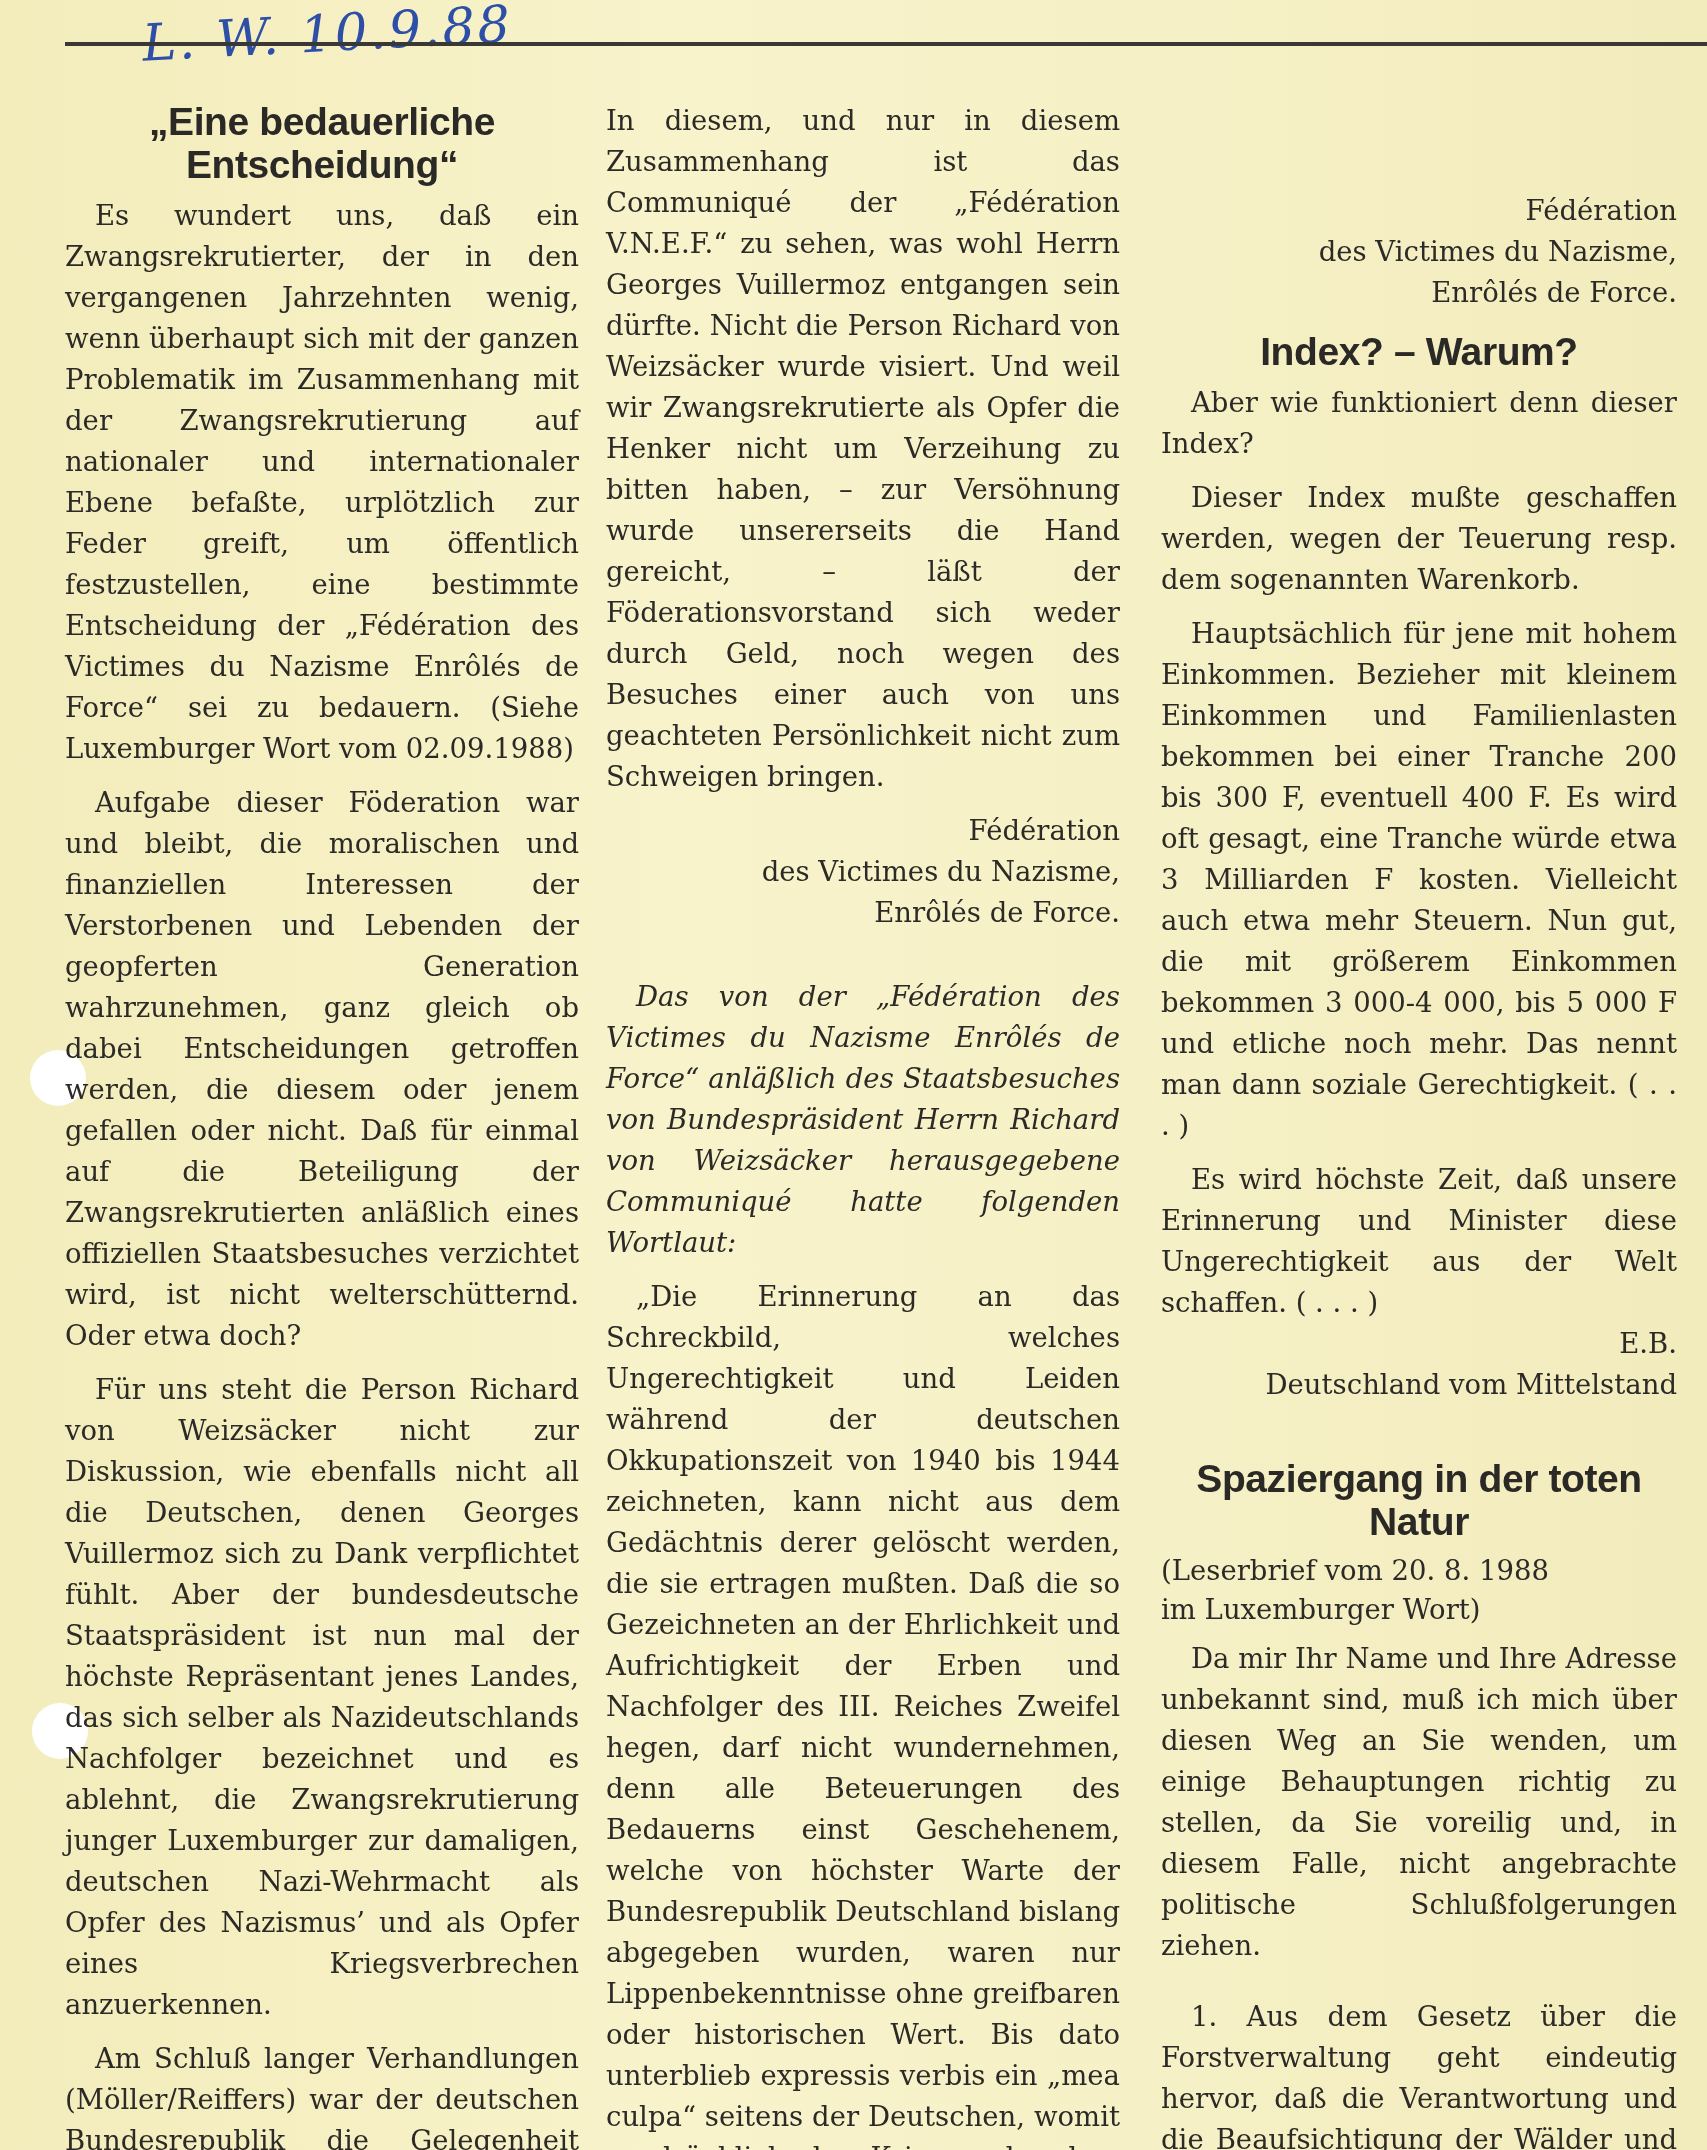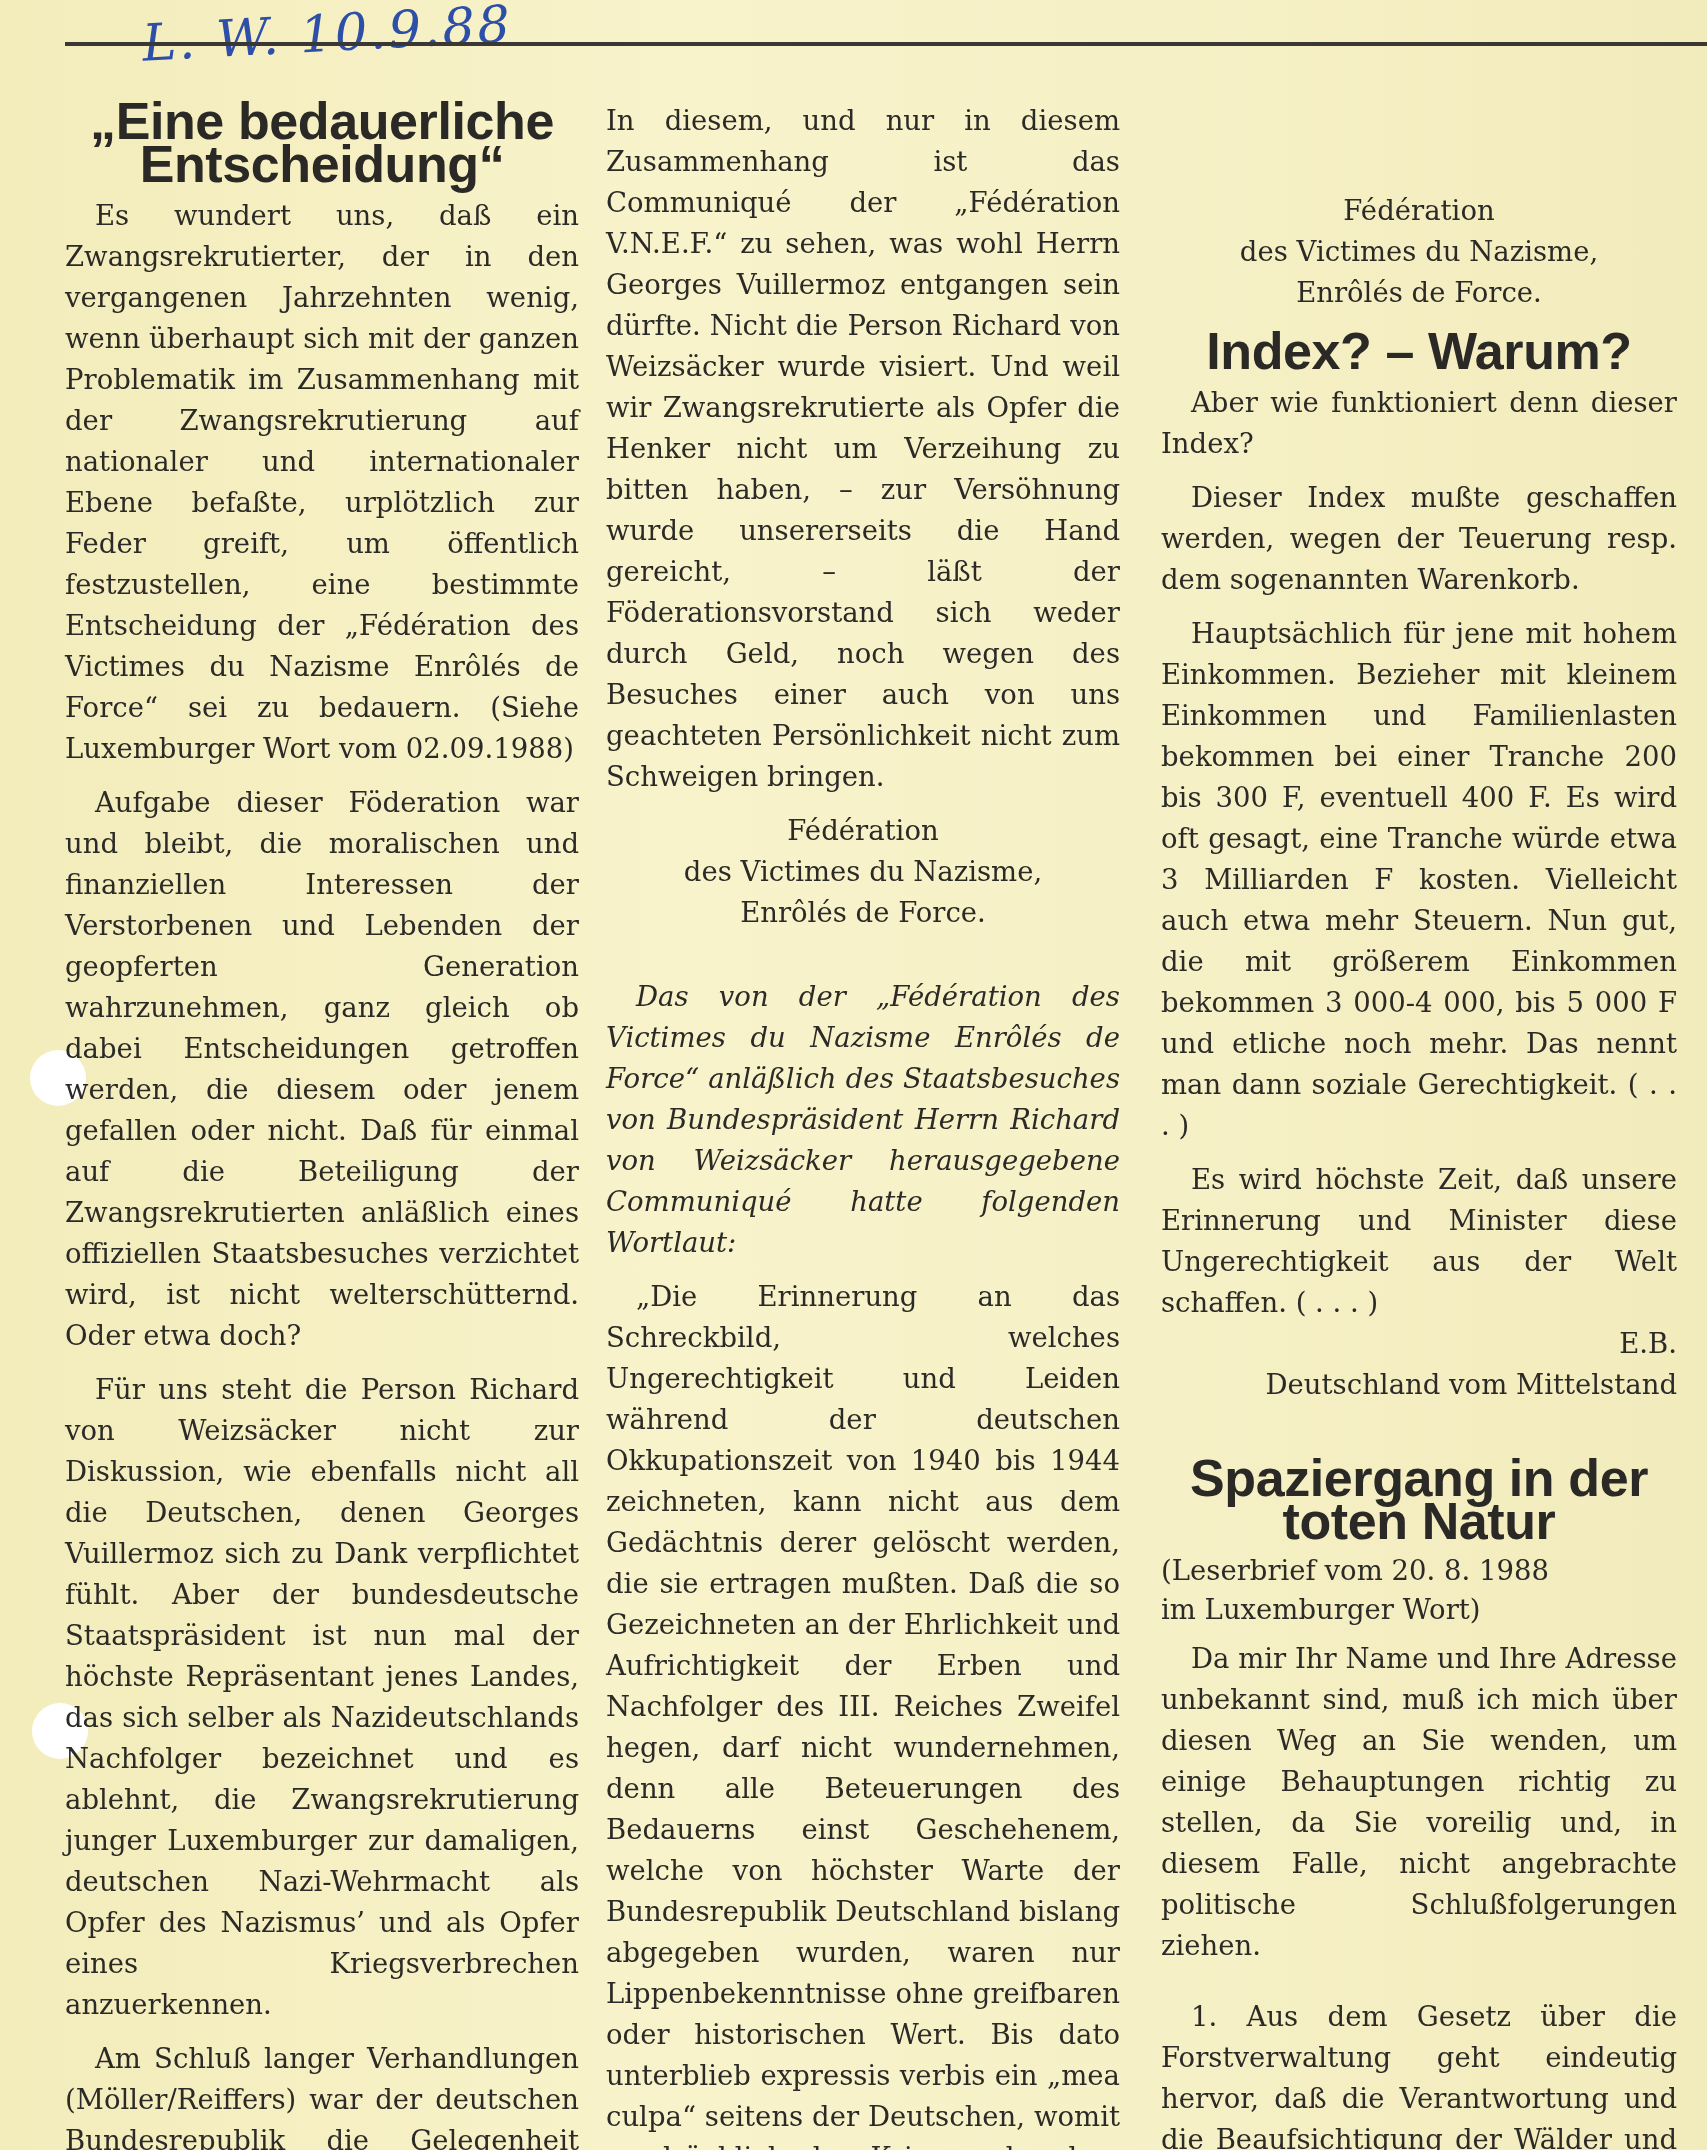--- a/index.html
+++ b/index.html
@@ -31,29 +31,29 @@
   .col {
     position: absolute; top: 90px;
     font-size: 27.5px; line-height: 41px;
     text-align: justify; hyphens: manual;
   }
   .col1 { left: 65px; width: 514px; top: 100px; }
   .col2 { left: 606px; width: 514px; top: 100px; }
   .col3 { left: 1161px; width: 516px; top: 100px; }
   .headline {
     font-family: "Liberation Sans", "DejaVu Sans", sans-serif;
-    font-weight: bold; font-size: 52px; line-height: 43px;
+    font-weight: bold; font-size: 39px; line-height: 43px;
     text-align: center; color: #2a2926; margin: 0 0 8.6px 0;
     letter-spacing: -0.4px;
   }
   .col p { margin: 0 0 13px 0; text-indent: 30px; }
   .col p.noindent { text-indent: 0; }
   .col p.italic { font-style: italic; }
   .signature { text-align: right; margin: 13px 0 17px 0; line-height: 41px; }
-  .signature div { text-align: center; }
+  .signature div { text-align: right; }
   .center { text-align: center; }
   .initials { text-align: right; margin: 0; }
   .byline { text-align: right; margin: 0 0 26px 0; }
   .subhead { margin: 0; line-height: 39px; }
   .gap-s { height: 26px; }
 </style>
 </head>
 <body>
 
 <div class="paper"></div>

